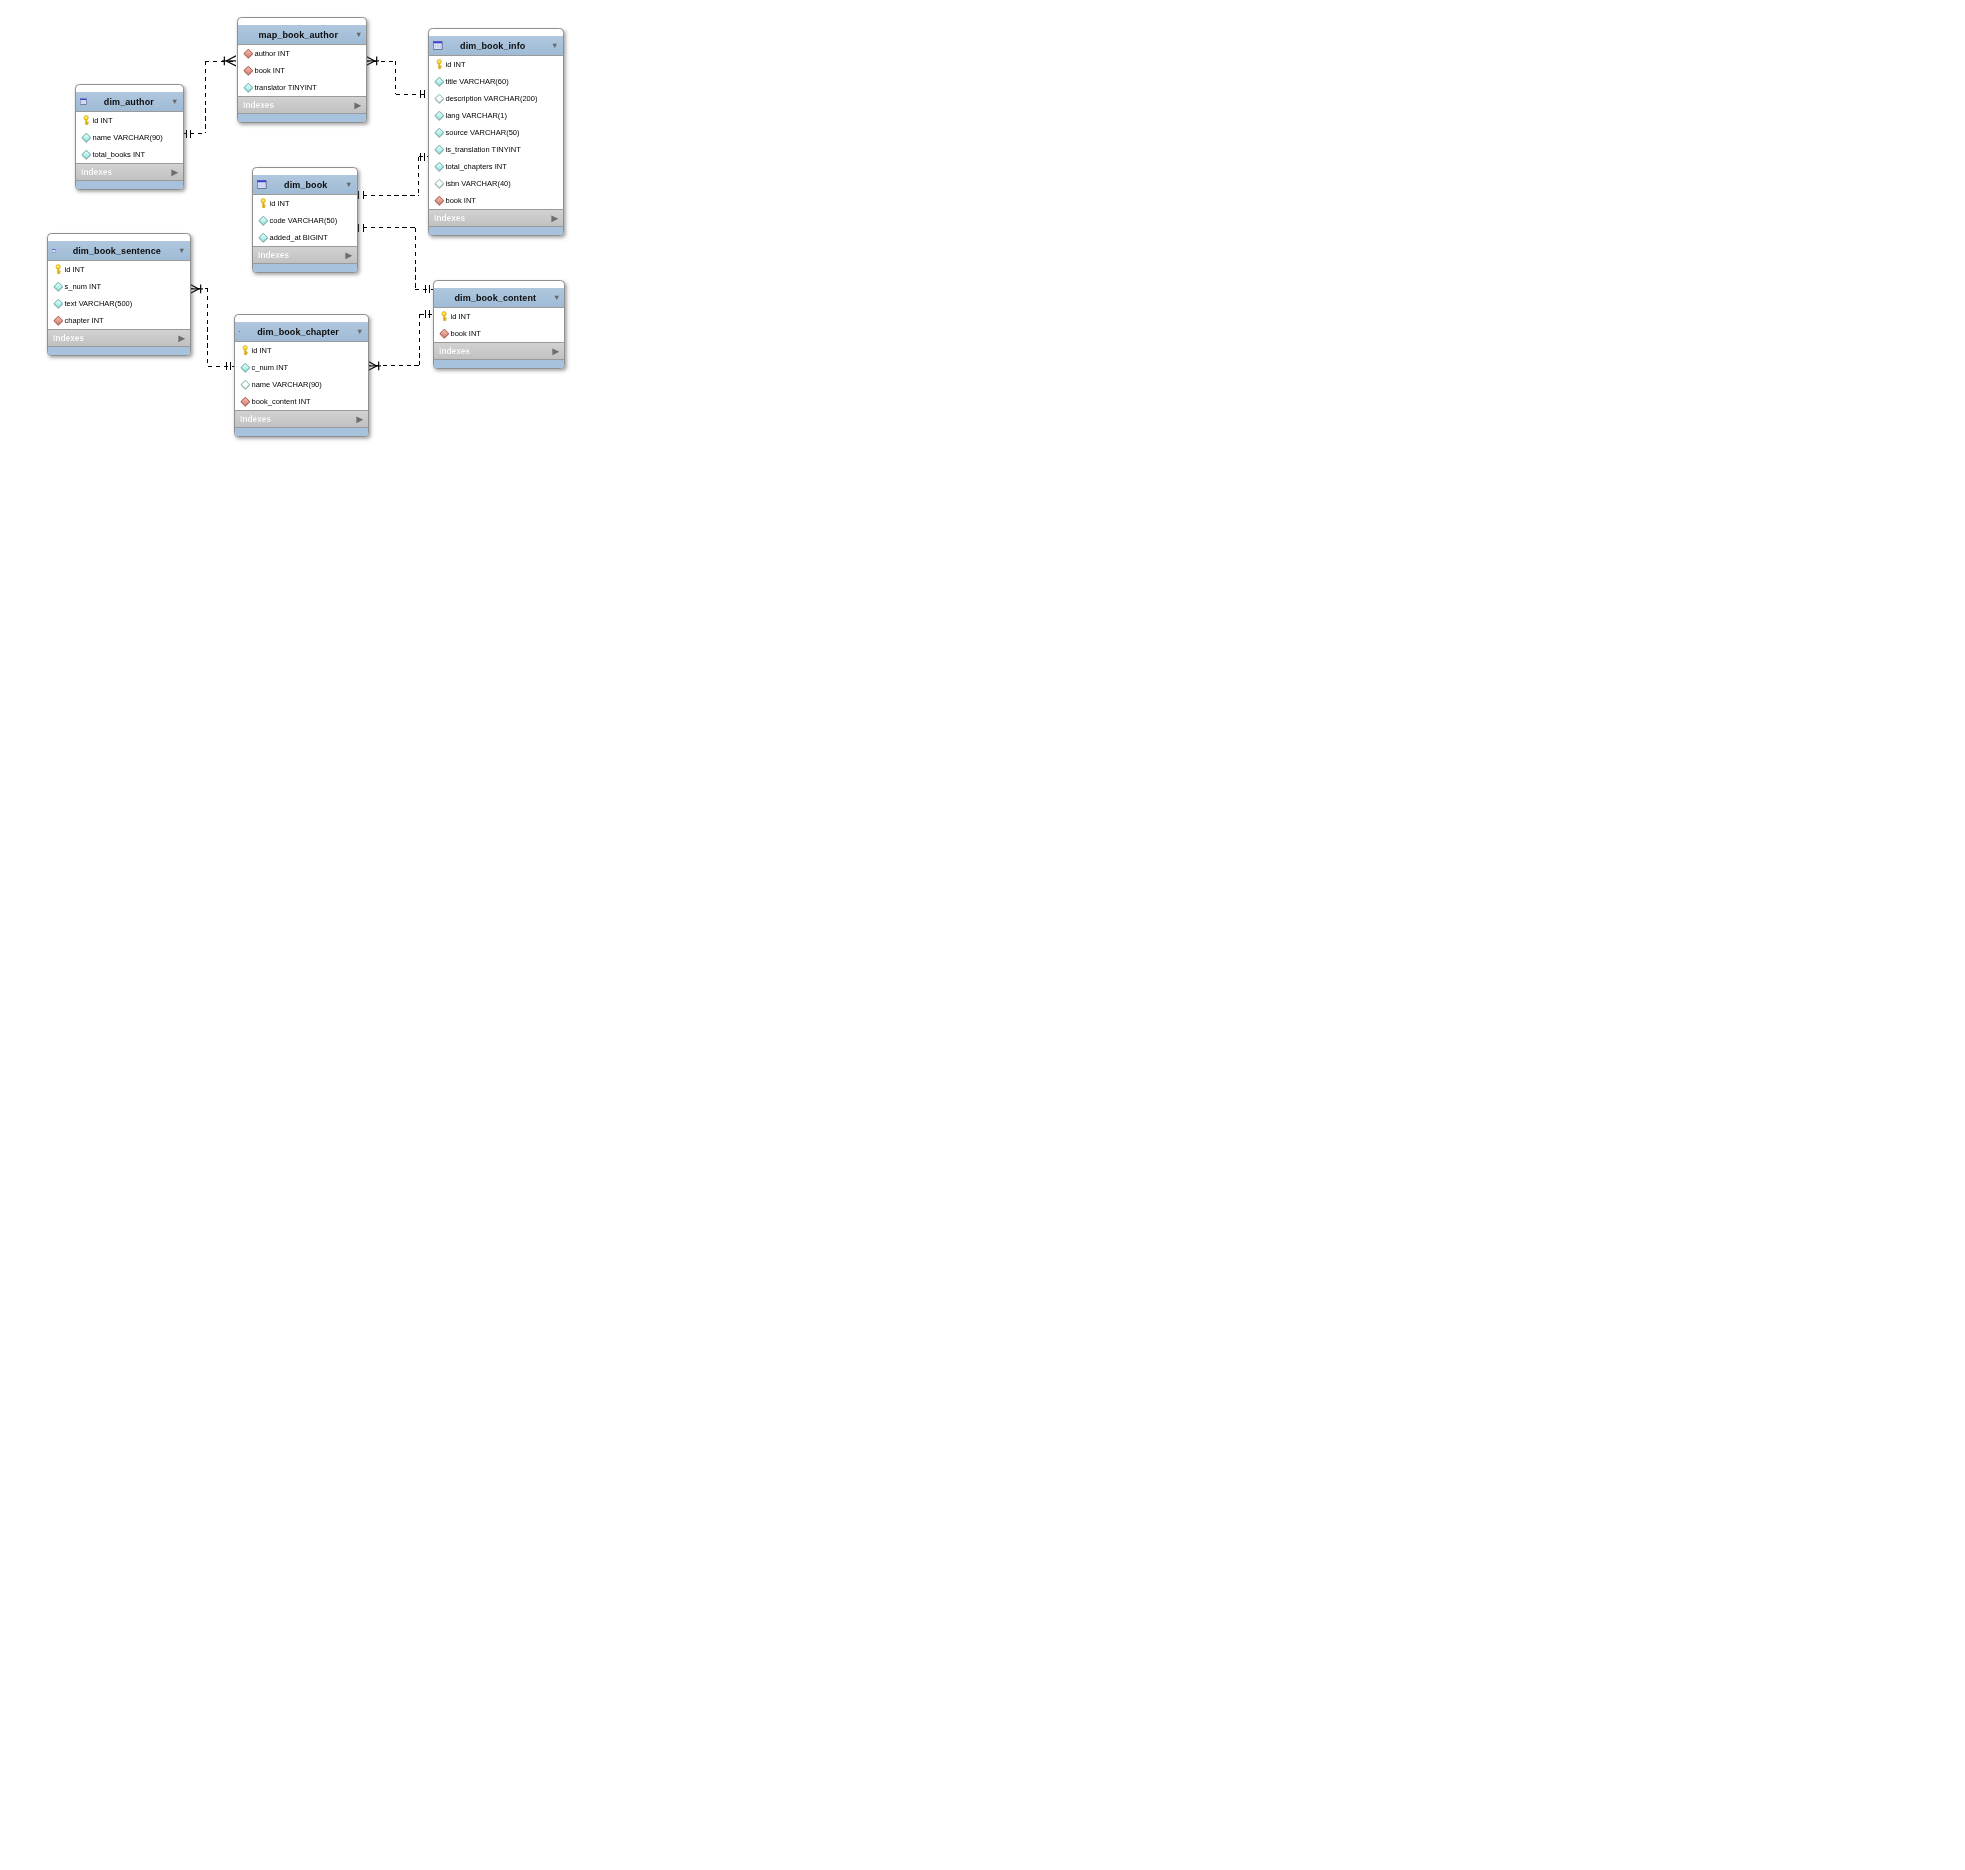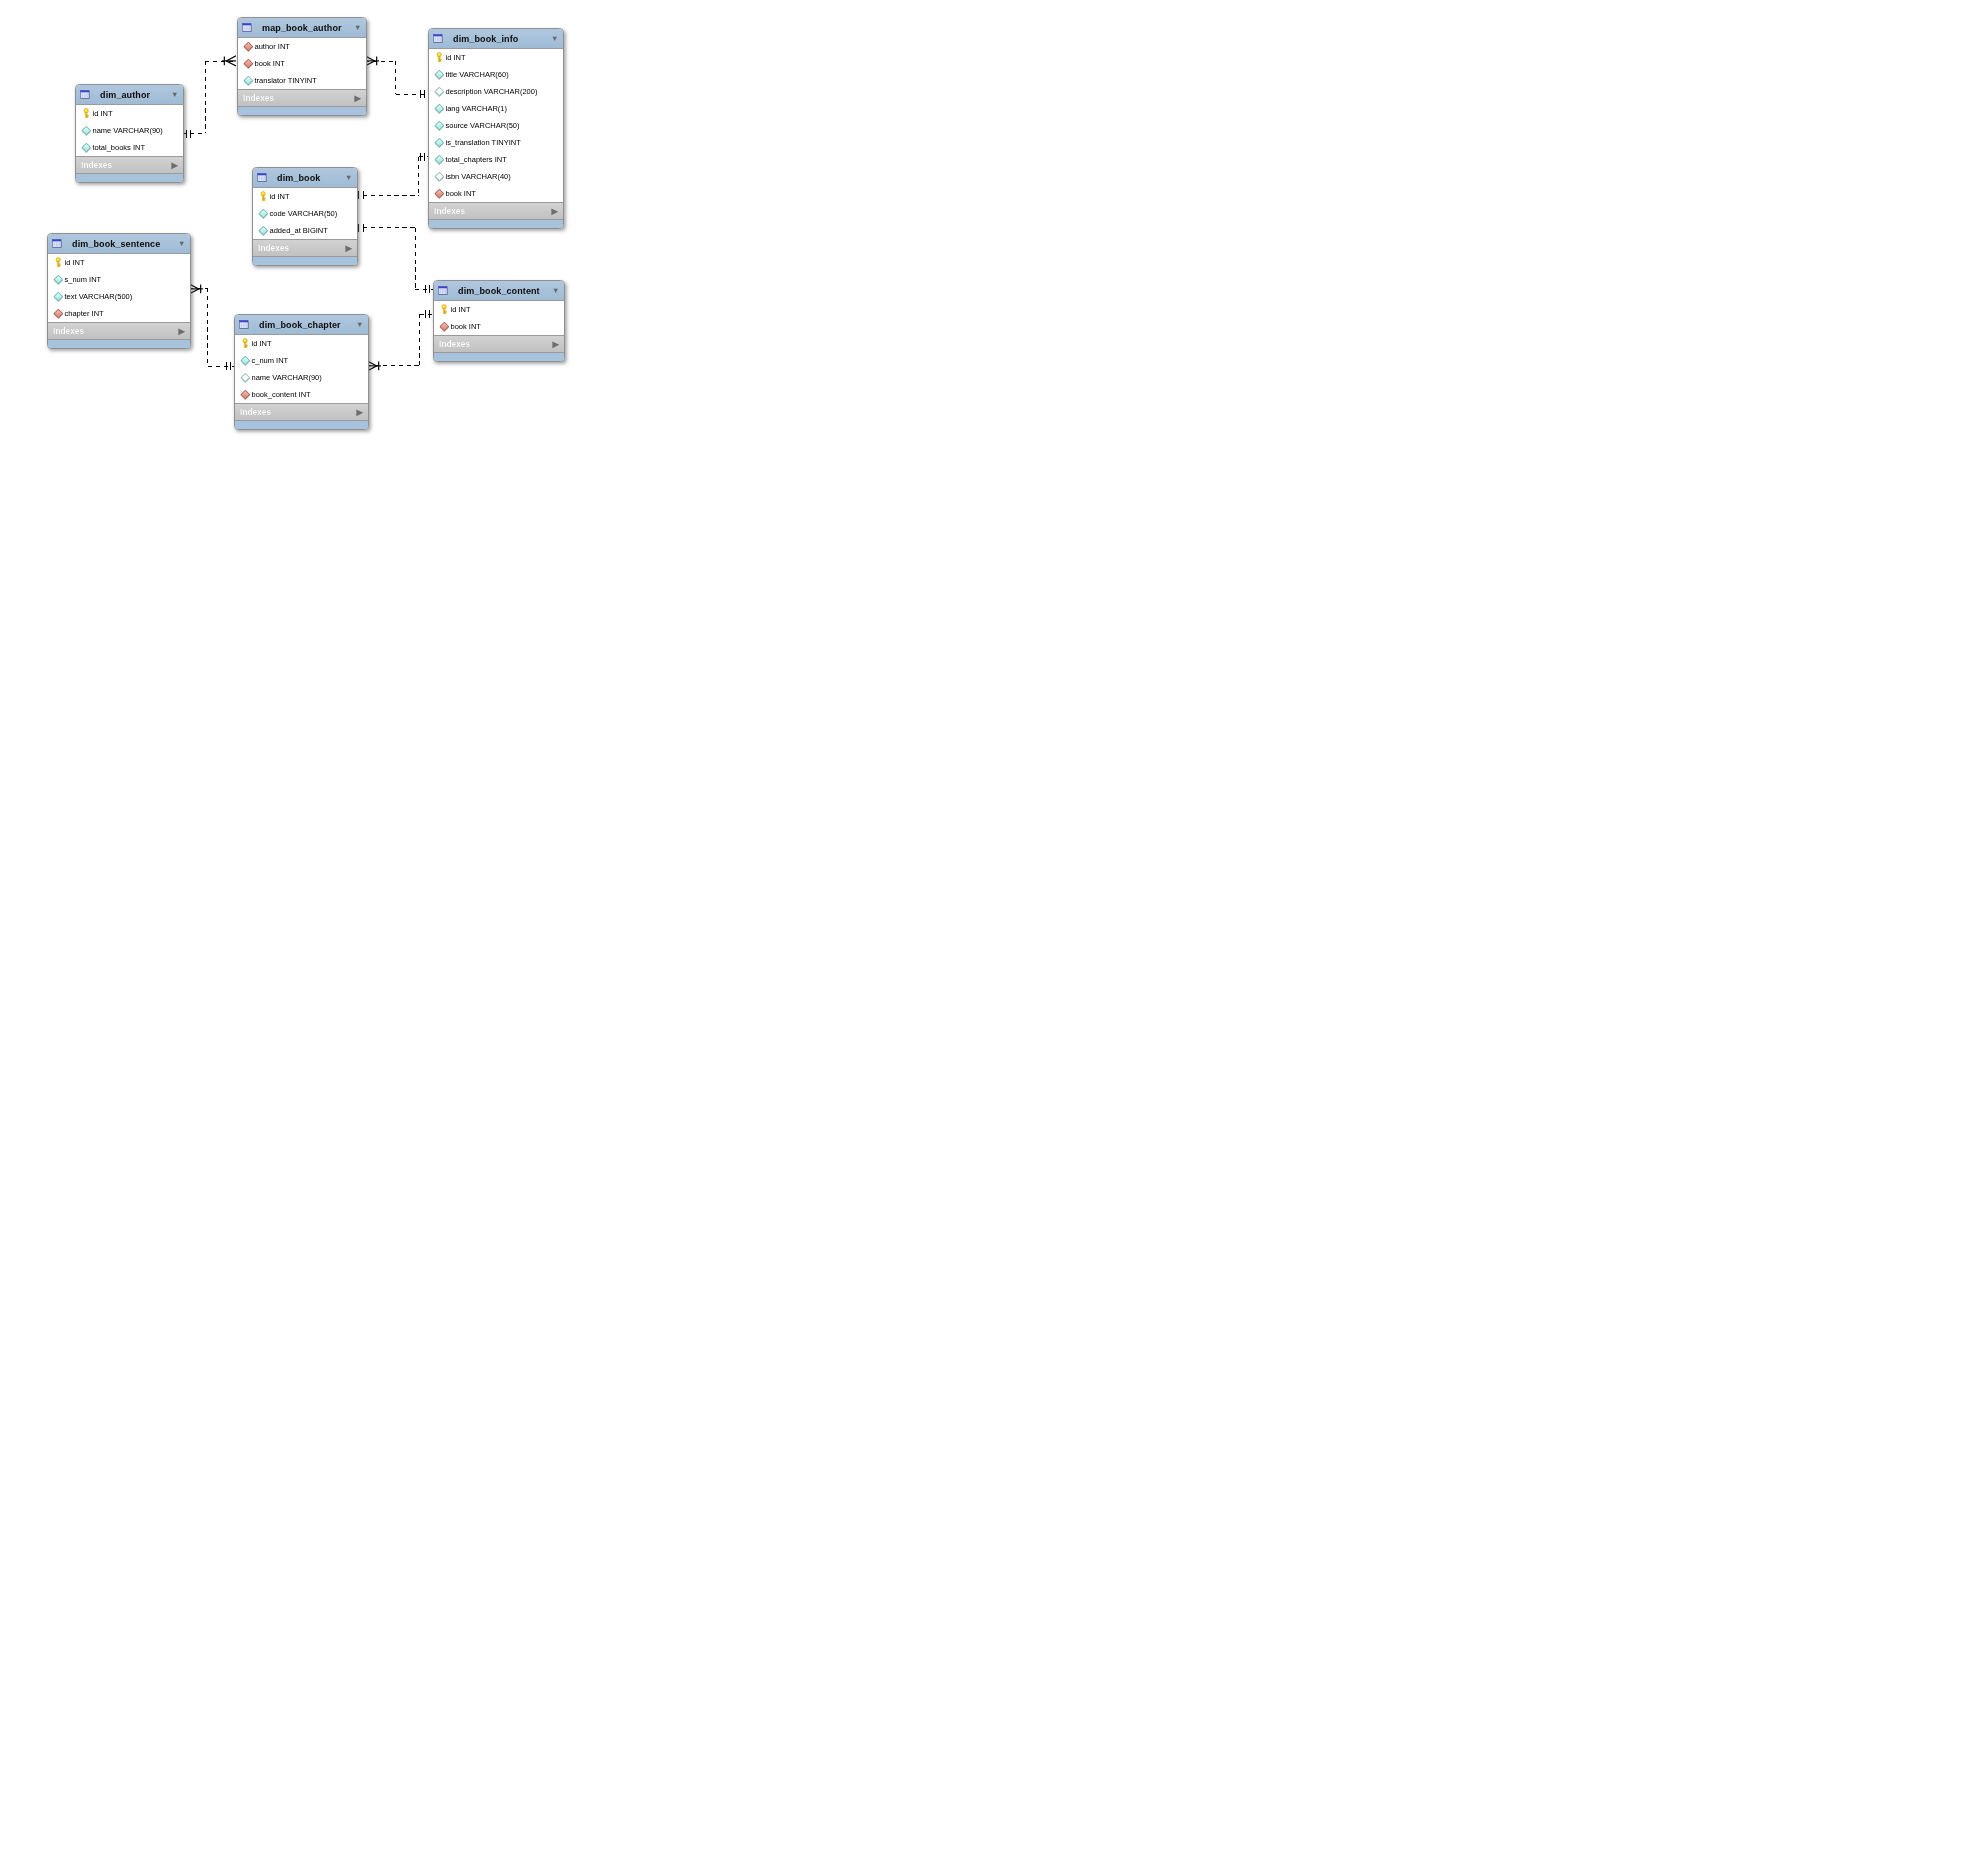--- a/index.html
+++ b/index.html
@@ -6,22 +6,22 @@
   #canvas{
     position:relative;width:625px;height:468px;background:#ffffff;
     font-family:"Liberation Sans", sans-serif;overflow:hidden;
   }
   
   .tbl{
     position:absolute;background:#ffffff;border:0.8px solid #8f8f8f;border-radius:4.3px;
     box-shadow:1.6px 2px 3.5px rgba(90,90,90,.5);overflow:hidden;z-index:5;
   }
   .t-header{
-    height:19px;display:flex;align-items:center;gap:10px;padding:0 4.7px 0 3.5px;
-    background:linear-gradient(#b0c7de,#9fbbd5);border-bottom:1.2px solid #9a9a9a;
+    height:19px;display:flex;align-items:center;gap:17px;padding:0 4.7px 0 3.5px;
+    background:linear-gradient(#b0c7de,#9fbbd5);border-bottom:1.2px solid #9a9a9a;margin-top:7px;
   }
   .t-title{font-size:9px;font-weight:bold;color:#0b0b0b;letter-spacing:0.1px;}
   .t-caret{margin-left:auto;color:#676767;font-size:7.5px;line-height:1;}
   .t-body{background:#ffffff;padding:0;}
   .row{height:17px;display:flex;align-items:center;padding-left:4.7px;font-size:7.5px;color:#000;}
   .icon-cell{width:11.8px;min-width:11.8px;display:flex;justify-content:center;align-items:center;}
   .dia{width:4.7px;height:4.7px;transform:rotate(45deg);border-radius:0.8px;}
   .dia.filled{background:linear-gradient(135deg,#eafffd,#8fe9e2);border:0.8px solid #79b9b4;box-shadow:0.4px 0.4px 0.4px rgba(0,0,0,.35);}
   .dia.open{background:#ffffff;border:0.8px solid #9cc4c2;box-shadow:0.4px 0.4px 0.4px rgba(0,0,0,.3);}
   .dia.fk{background:linear-gradient(135deg,#f4beb4,#d8806f);border:0.8px solid #b05c4e;box-shadow:0.4px 0.4px 0.4px rgba(0,0,0,.35);}

